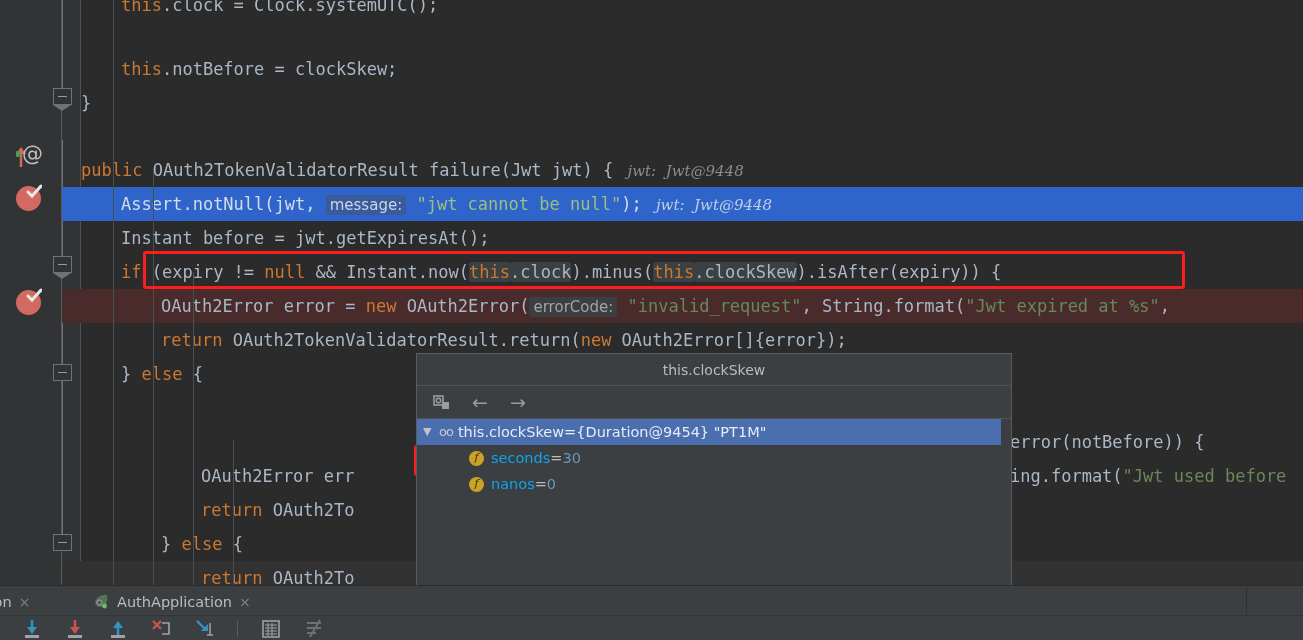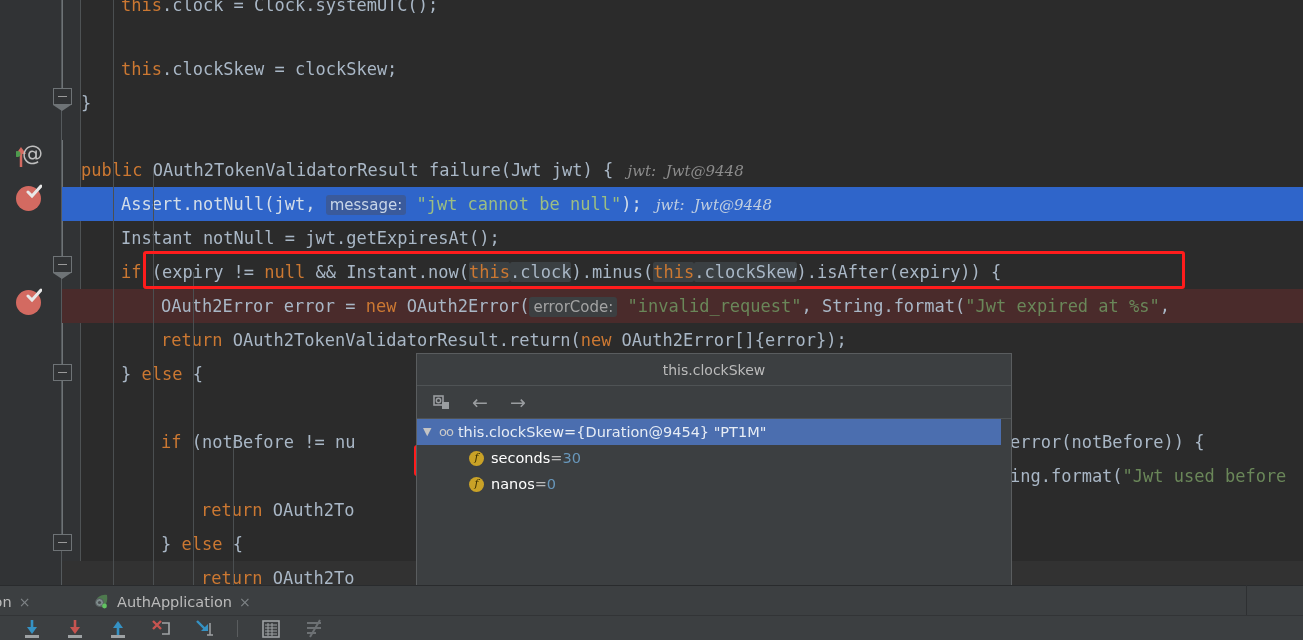--- a/index.html
+++ b/index.html
@@ -106,21 +106,21 @@
   }
   .tree-row.sel { background:#4B6EAF; color:#E6ECF5; }
   .tri { color:#C4C4C4; font-size:11px; width:16px; display:inline-block; }
   .oo-icon { color:#C9C9C9; font-size:13px; letter-spacing:-1px; margin-right:5px; font-family:"DejaVu Sans", sans-serif; }
   .f-icon {
     width:15px; height:15px; border-radius:50%;
     background:#C9A227; color:#3A2E00; font-size:11px; font-style:italic;
     display:inline-flex; align-items:center; justify-content:center;
     margin-right:7px; font-family:"DejaVu Serif", serif; flex:none;
   }
-  .fld-name { color:#ffffff; }
+  .fld-name { color:#0ea5e9; }
   .fld-eq { color:#BBBBBB; }
   .fld-val { color:#6897BB; }
   .popup-scroll {
     position:absolute; right:0; top:0; width:10px; height:185px; background:#3C3F41;
   }
 
   
   .tabstrip {
     position:absolute; left:0; top:585px; width:1303px; height:31px;
     background:#3C3F41; border-top:1px solid #292B2D;
@@ -188,33 +188,33 @@
     <div class="fold-line" style="left:62px; top:140px; height:120px;"></div>
     <div class="fold" style="left:53px; top:256px;"></div>
     <div class="fold-arrow" style="left:53px; top:273px; border-top:6px solid #6E7376;"></div>
 
     <div class="fold-line" style="left:62px; top:300px; height:240px;"></div>
     <div class="fold" style="left:53px; top:364px;"></div>
     <div class="fold" style="left:53px; top:534px;"></div>
 
     <div class="code" id="code-surface">
         <div class="line" style="top: -12px; padding-left: 40px;"><span class="kw">this</span><span class="id">.clock = Clock.systemUTC()</span><span class="id">;</span></div>
-        <div class="line" style="top: 52px; padding-left: 40px;"><span class="kw">this</span><span class="id">.clockSkew = clockSkew;</span></div>
+        <div class="line" style="top: 52px; padding-left: 40px;"><span class="kw">this</span><span class="id">.notBefore = clockSkew;</span></div>
         <div class="line" style="top: 86px; padding-left: 0px;"><span class="id">}</span></div>
         <div class="line" style="top: 120px;"></div>
         <div class="line" style="top: 153px; padding-left: 0px;"><span class="kw">public</span><span class="id"> OAuth2TokenValidatorResult failure(Jwt jwt) {</span><span class="hint">   jwt:  Jwt@9448</span></div>
         <div class="row-bg bg-selected" style="top: 187px; left: -19px;"></div>
         <div class="line onsel" style="top: 187px; padding-left: 40px;"><span class="id">Assert</span><span class="id">.notNull(jwt, </span><span class="plabel">message:</span><span class="id"> </span><span class="str">"jwt cannot be null"</span><span class="id">);</span><span class="hint">   jwt:  Jwt@9448</span></div>
-        <div class="line" style="top: 221px; padding-left: 40px;"><span class="id">Instant notNull = jwt.getExpiresAt();</span></div>
+        <div class="line" style="top: 221px; padding-left: 40px;"><span class="id">Instant before = jwt.getExpiresAt();</span></div>
         <div class="line" style="top: 255px; padding-left: 40px;"><span class="kw">if</span><span class="id"> (expiry != </span><span class="kw">null</span><span class="id"> &amp;&amp; Instant.now(</span><span class="kw hl-ident">this</span><span class="id hl-ident">.clock</span><span class="id">).minus(</span><span class="kw hl-ident">this</span><span class="id hl-ident">.clockSkew</span><span class="id">).isAfter(expiry)) {</span></div>
         <div class="row-bg bg-breakpoint" style="top: 289px; left: -19px;"></div>
         <div class="line" style="top: 289px; padding-left: 80px;"><span class="id">OAuth2Error error = </span><span class="kw">new</span><span class="id"> OAuth2Error(</span><span class="plabel">errorCode:</span><span class="id"> </span><span class="str">"invalid_request"</span><span class="id">, String.format(</span><span class="str">"Jwt expired at %s"</span><span class="id">,</span></div>
         <div class="line" style="top: 323px; padding-left: 80px;"><span class="kw">return</span><span class="id"> OAuth2TokenValidatorResult.return(</span><span class="kw">new</span><span class="id"> OAuth2Error[]{error});</span></div>
         <div class="line" style="top: 357px; padding-left: 40px;"><span class="id">} </span><span class="kw">else</span><span class="id"> {</span></div>
-        <div class="line" style="top: 425px; padding-left: 80px;"><span class="kw">if</span><span class="id"> (notBefore != nu</span></div>
+        <div class="line" style="top: 459px; padding-left: 120px;"><span class="id">OAuth2Error err</span></div>
         <div class="line" style="top: 493px; padding-left: 120px;"><span class="kw">return</span><span class="id"> OAuth2To</span></div>
         <div class="line" style="top: 527px; padding-left: 80px;"><span class="id">} </span><span class="kw">else</span><span class="id"> {</span></div>
         <div class="row-bg bg-caret" style="top: 561px; left: -19px;"></div>
         <div class="line" style="top: 561px; padding-left: 120px;"><span class="kw">return</span><span class="id"> OAuth2To</span></div>
         <div class="line" style="top: 425px; left: 929px; right: 0px;"><span class="id">error(notBefore)) {</span></div>
         <div class="line" style="top: 459px; left: 929px; right: 0px;"><span class="id">ing.format(</span><span class="str">"Jwt used before</span></div>
       </div>
 
     <div class="iguide" style="left:113px; top:0px;   height:585px;"></div>
     <div class="iguide" style="left:153px; top:170px; height:415px;"></div>

